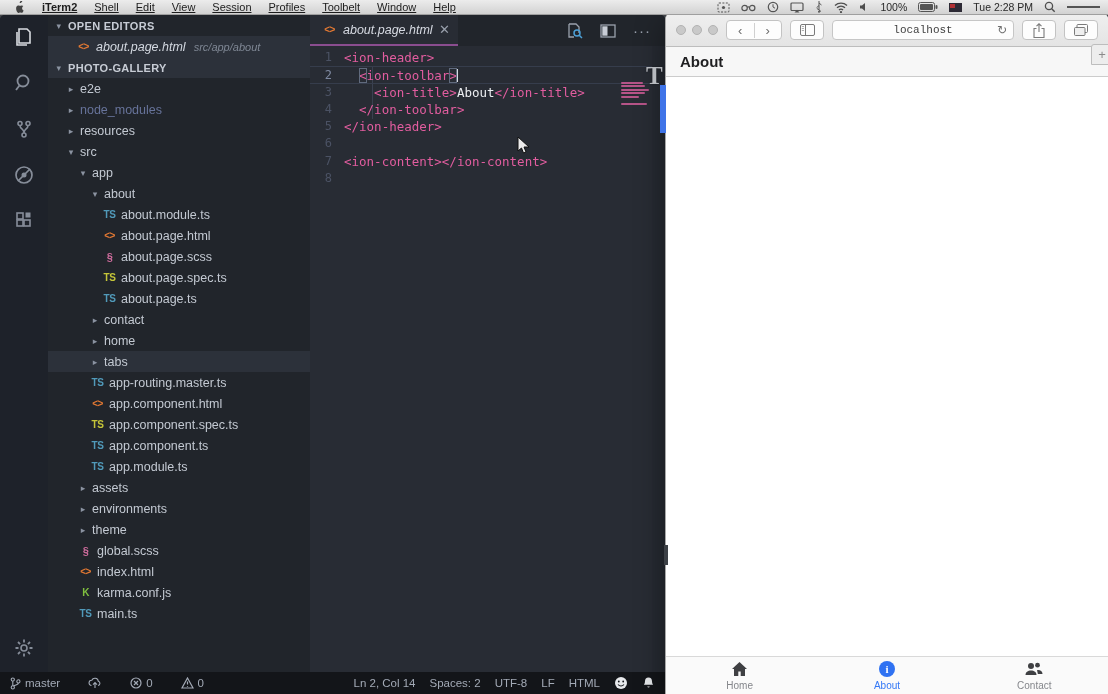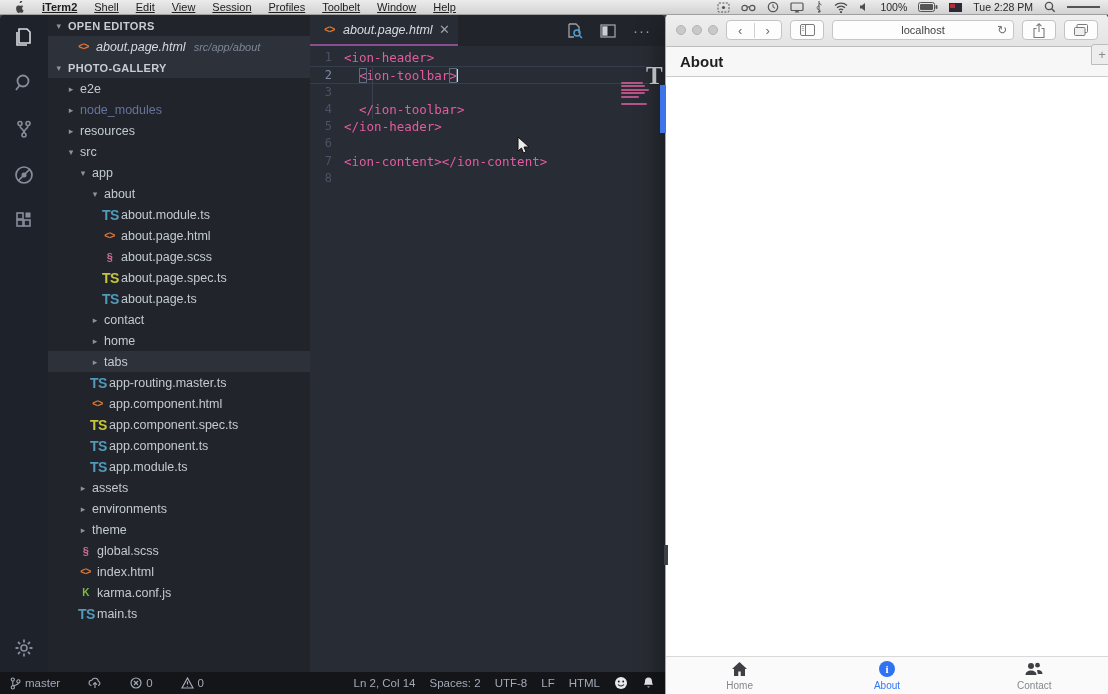--- a/index.html
+++ b/index.html
@@ -48,21 +48,21 @@
   #sidebar { width:262px; background:#21252b; flex:none; overflow:hidden; color:#bfc5cf; }
   #explorer-title { height:30px; display:flex; align-items:center; padding-left:18px;
     font-size:11px; letter-spacing:.4px; color:#9da4b0; }
   .sec-header { height:21px; display:flex; align-items:center; gap:4px; padding-left:6px;
     font-size:11px; font-weight:bold; color:#c7ccd5; letter-spacing:.3px; }
   .arrow { font-family:"DejaVu Sans", sans-serif; font-size:9px; color:#8b93a1; width:10px; text-align:center; flex:none; }
   #open-editor-row { height:21px; display:flex; align-items:center; gap:5px; background:#2c313a; padding-left:28px; }
   #open-editor-row .fname { font-style:italic; font-size:12.5px; color:#d3d8e0; }
   #open-editor-row .fpath { font-style:italic; font-size:11px; color:#7f8794; margin-left:3px; }
   #project-header { background:#2c313a; }
-  .fic { width:15px; flex:none; text-align:center; font-weight:bold; font-size:14px; letter-spacing:-.5px; }
+  .fic { width:15px; flex:none; text-align:center; font-weight:bold; font-size:10px; letter-spacing:-.5px; }
   .fic.html { color:#e37933; font-size:10px; }
   .fic.ts { color:#519aba; }
   .fic.ts-spec { color:#c5c539; }
   .fic.scss { color:#d16d9e; font-size:11px; }
   .fic.karma { color:#7fbf3f; font-size:10px; }
   #tree { font-size:12.5px; }
   .tree-row { height:21px; display:flex; align-items:center; gap:4px; color:#c3c9d2; white-space:nowrap; }
   .tree-row.selected { background:#2c313a; }
   .tree-row.muted .tlabel { color:#67739a; }
 
@@ -108,21 +108,21 @@
   #sf-lights { display:flex; gap:6px; }
   #sf-lights .tl-dot { background:#c9c9c9; border:1px solid #b3b3b3; }
   .sf-btn { height:20px; background:#fdfdfd; border:1px solid #c3c3c3; border-radius:4px;
     display:flex; align-items:center; justify-content:center; color:#7a7a7a; }
   #sf-navgroup { width:56px; display:flex; }
   #sf-navgroup .half { flex:1; display:flex; align-items:center; justify-content:center; font-size:13px; color:#6e6e6e; }
   #sf-navgroup .half:first-child { border-right:1px solid #d0d0d0; }
   #sf-sidebar-btn { width:34px; }
   #sf-address { flex:1; height:20px; background:#fdfdfd; border:1px solid #c6c6c6; border-radius:4px;
     display:flex; align-items:center; position:relative; }
-  #sf-url { flex:1; text-align:center; font-size:11px; color:#3f3f3f; }
+  #sf-url { flex:1; text-align:center; font-size:11px; color:#3f3f3f;font-family:Liberation Mono, monospace; }
   #sf-refresh { position:absolute; right:6px; color:#6f6f6f; font-size:12px; font-family:"DejaVu Sans",sans-serif; }
   #sf-share-btn, #sf-tabs-btn { width:34px; }
   #sf-newtab { position:absolute; right:-5px; top:30px; width:22px; height:21px; background:#ededed;
     border:1px solid #bdbdbd; border-radius:3px 0 0 0; display:flex; align-items:center; justify-content:center;
     color:#8a8a8a; font-size:13px; z-index:5; }
   #ion-header { height:30px; background:#f7f7f7; border-bottom:1px solid #cccccc;
     display:flex; align-items:center; padding-left:14px; flex:none; }
   #ion-title { font-size:15px; font-weight:bold; color:#1f1f21; }
   #ion-content { flex:1; background:#ffffff; }
   #ion-tabbar { height:38px; background:#fafafa; border-top:1px solid #d9d9d9; flex:none; display:flex; }
@@ -427,20 +427,21 @@
               <div class="cl">
                 <span class="ln">1</span>
                 <pre><span class="seg t">&lt;ion-header&gt;</span></pre>
               </div>
               <div class="cl cur">
                 <span class="ln">2</span>
                 <pre><span class="seg p">  </span><span class="seg t b">&lt;</span><span class="seg t">ion-toolbar</span><span class="seg t b">&gt;</span><span id="caret"></span></pre>
               </div>
               <div class="cl">
                 <span class="ln">3</span>
+                <pre><span class="seg p">    </span><span class="seg t">&lt;ion-title&gt;</span><span class="seg x">About</span><span class="seg t">&lt;/ion-title&gt;</span></pre>
               </div>
               <div class="cl">
                 <span class="ln">4</span>
                 <pre><span class="seg p">  </span><span class="seg t">&lt;/ion-toolbar&gt;</span></pre>
               </div>
               <div class="cl">
                 <span class="ln">5</span>
                 <pre><span class="seg t">&lt;/ion-header&gt;</span></pre>
               </div>
               <div class="cl">

